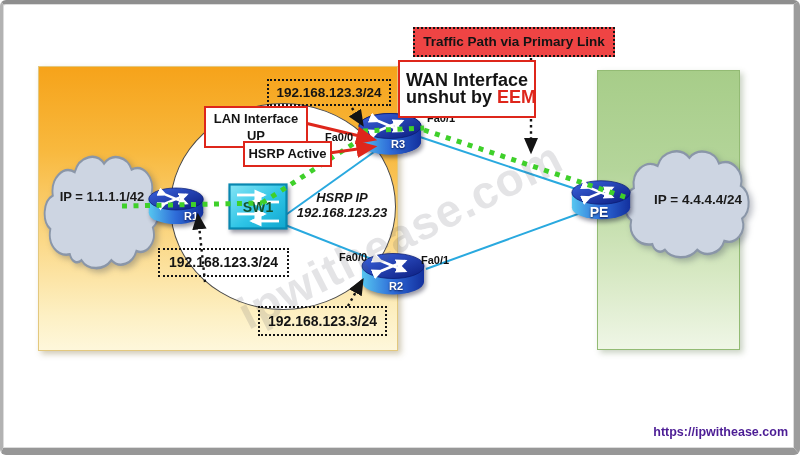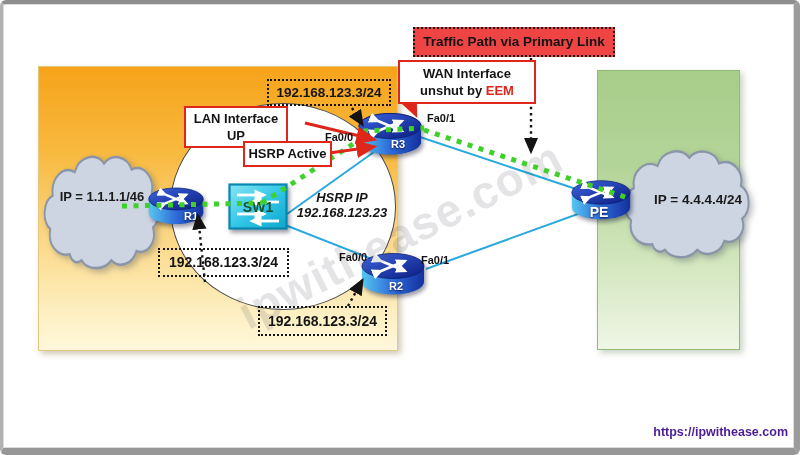--- a/index.html
+++ b/index.html
@@ -39,22 +39,22 @@
              text-shadow:0 1px 2px rgba(0,0,40,.75);}
   .sw-label{z-index:8;font-weight:bold;color:#14532d;font-size:14px;text-align:center;white-space:nowrap;}
   #svg-over{z-index:10;}
   .iface{z-index:12;font-weight:bold;font-size:11px;color:#111;white-space:nowrap;}
   .hsrp-ip{left:292px;top:190px;width:100px;z-index:12;text-align:center;
            font-weight:bold;font-size:13px;line-height:15px;color:#151515;font-style:italic;}
   .box{z-index:14;font-weight:bold;color:#141414;text-align:center;white-space:nowrap;}
   .box-traffic{left:413px;top:27px;width:198px;height:26px;line-height:26px;
                border:2.5px dotted #141414;background:#ef4444;font-size:13.5px;}
   .box-red{border:2.5px solid #DE261B;background:#fff;}
-  .box-wan{left:398px;top:60px;width:122px;padding:3px 6px;font-size:13px;line-height:17px;text-align:center;}
-  .box-lan{left:184px;top:106px;width:100px;padding:2px 0;font-size:13px;line-height:17px;}
+  .box-wan{left:398px;top:60px;width:122px;padding:10px 6px;font-size:18px;line-height:17px;text-align:right;}
+  .box-lan{left:204px;top:106px;width:100px;padding:2px 0;font-size:13px;line-height:17px;}
   .box-hsrp{left:243px;top:141px;width:85px;height:22px;line-height:22px;font-size:13px;}
   .ip-box{border:2.5px dotted #141414;background:transparent;font-size:13.5px;}
   .ip-box-top{left:267px;top:79px;width:120px;height:23px;line-height:23px;}
   .ip-box-left{left:158px;top:248px;width:127px;height:25px;line-height:25px;font-size:14px;}
   .ip-box-bottom{left:258px;top:306px;width:125px;height:26px;line-height:26px;font-size:14px;}
   .red-text{color:#DE261B;}
   .watermark{
     left:140px;top:140px;width:520px;height:190px;z-index:9;
     display:flex;align-items:center;justify-content:center;
     transform:rotate(-27deg);font-size:46px;font-weight:bold;
@@ -87,21 +87,21 @@
              C 64 12 92 7 105 21 C 118 8 143 12 150 28 C 170 21 188 38 183 56
              C 198 64 199 88 185 97 C 192 114 176 130 158 125 C 152 141 130 146 117 136
              C 104 149 78 148 68 136 C 61 141 52 138 49 129 Z" fill="#CDD5E2" stroke="#8A96A8" stroke-width="3"></path>
   </svg>
   <svg class="abs cloud cloud-right" viewBox="0 0 200 150" preserveAspectRatio="none">
     <path d="M 49 129 C 28 132 12 117 17 99 C 3 90 5 65 21 59 C 17 38 38 23 57 31
              C 64 12 92 7 105 21 C 118 8 143 12 150 28 C 170 21 188 38 183 56
              C 198 64 199 88 185 97 C 192 114 176 130 158 125 C 152 141 130 146 117 136
              C 104 149 78 148 68 136 C 61 141 52 138 49 129 Z" fill="#CDD5E2" stroke="#8A96A8" stroke-width="3"></path>
   </svg>
-  <div class="abs cloud-text" style="left:50px;top:189px;width:104px;">IP = 1.1.1.1/46</div>
+  <div class="abs cloud-text" style="left:50px;top:189px;width:104px;">IP = 1.1.1.1/42</div>
   <div class="abs cloud-text" style="left:645px;top:192px;width:106px;font-size:13.5px;">IP = 4.4.4.4/24</div>
 
   <svg class="abs device" style="left:147px;top:180px;" width="58" height="52" viewBox="0 0 66 46">
     <defs>
       <linearGradient id="rb1" x1="0" y1="0" x2="1" y2="0">
         <stop offset="0" stop-color="#56C6F0"></stop>
           <stop offset="0.5" stop-color="#2E6BD8"></stop>
           <stop offset="1" stop-color="#13309E"></stop>
       </linearGradient>
       <linearGradient id="rt1" x1="0" y1="0" x2="1" y2="1">

